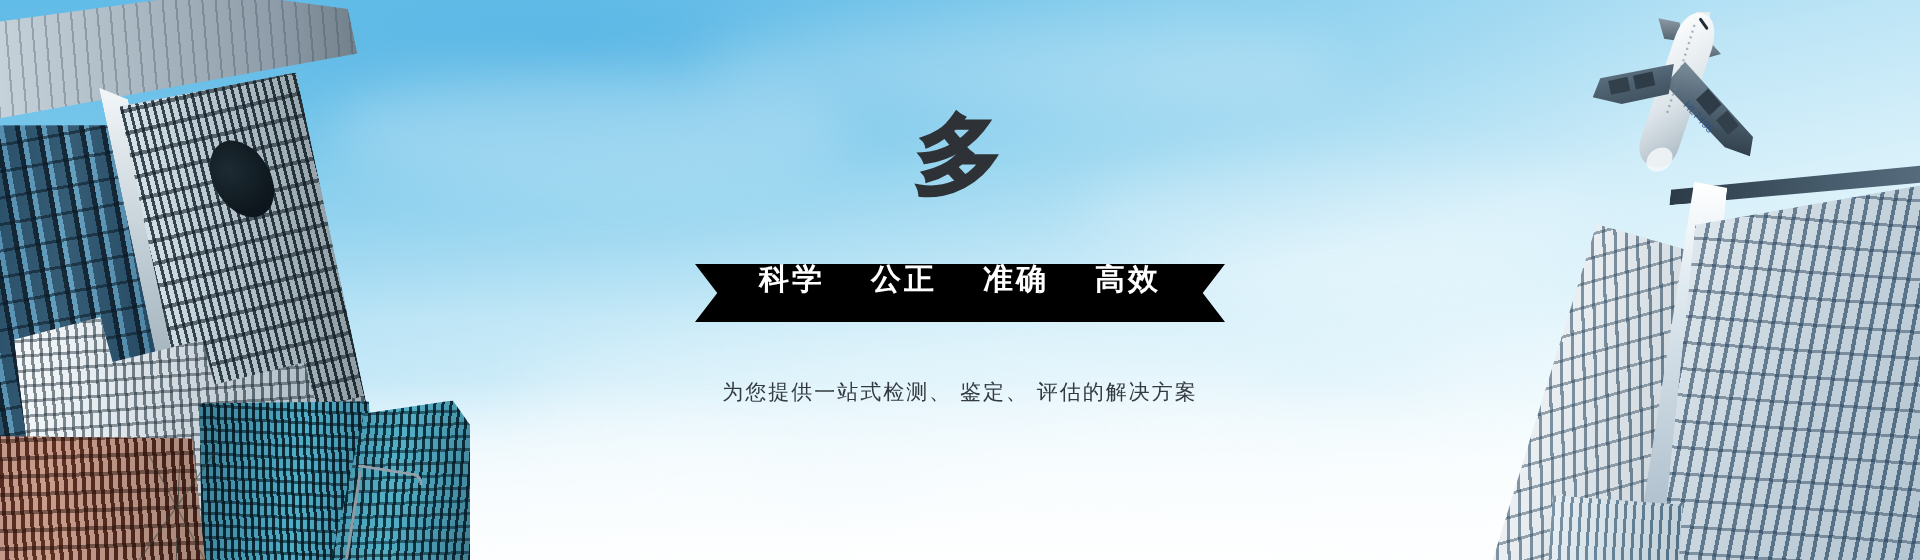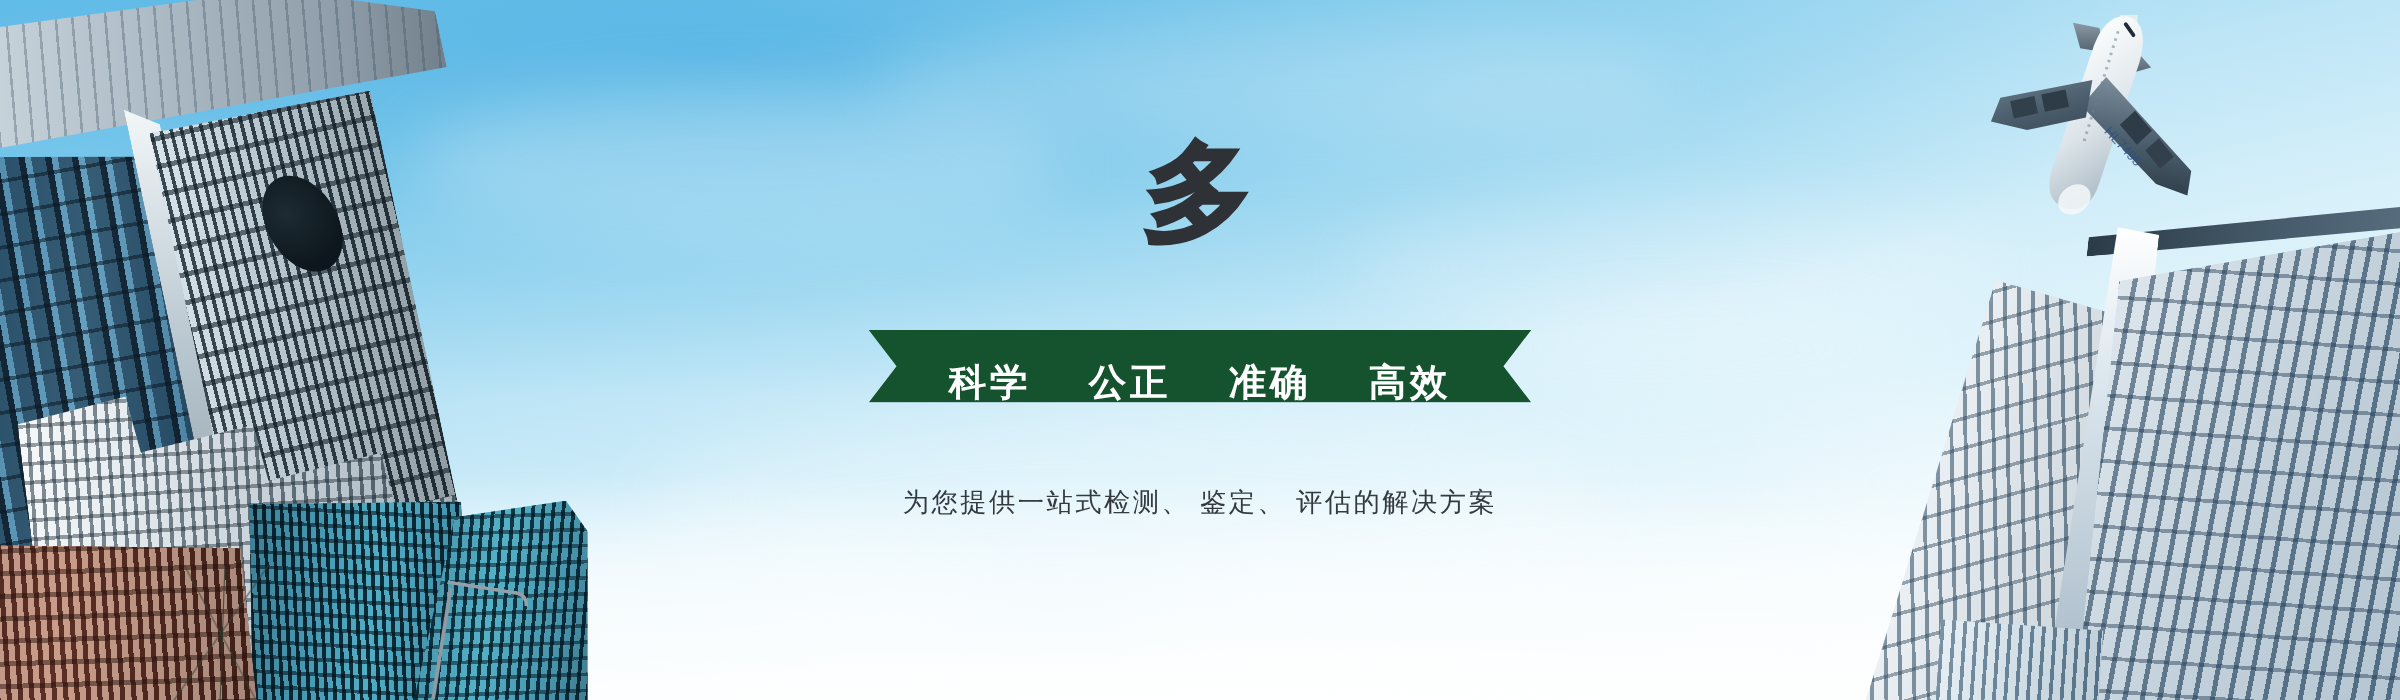--- a/index.html
+++ b/index.html
@@ -256,40 +256,40 @@
   }
 
   
   .ribbon-wrap{
     position:absolute;left:0;right:0;top:264px;
     display:flex;justify-content:center;
   }
   .ribbon{
     position:relative;
     width:530px;height:58px;
-    background:#14532d;
+    background:#000000;
     clip-path:polygon(0 0, 4.2% 50%, 0 100%, 100% 100%, 95.8% 50%, 100% 0);
-    display:flex;align-items:flex-end;justify-content:center;
+    display:flex;align-items:flex-start;justify-content:center;
     box-shadow:0 3px 10px rgba(20,45,120,.28);
   }
   .ribbon-items{
     display:flex;align-items:center;gap:46px;
     padding:0 18px;
   }
   .ribbon-items span{
     color:#ffffff;
     font-size:30px;
     font-weight:600;
     letter-spacing:3px;
     line-height:1;
   }
 
   
   .subtitle{
-    position:absolute;left:0;right:0;top:388px;
+    position:absolute;left:0;right:0;top:378px;
     text-align:center;
     font-size:21px;
     color:#333a40;
     letter-spacing:2px;
     font-weight:500;
   }
 </style>
 </head>
 <body>
 

